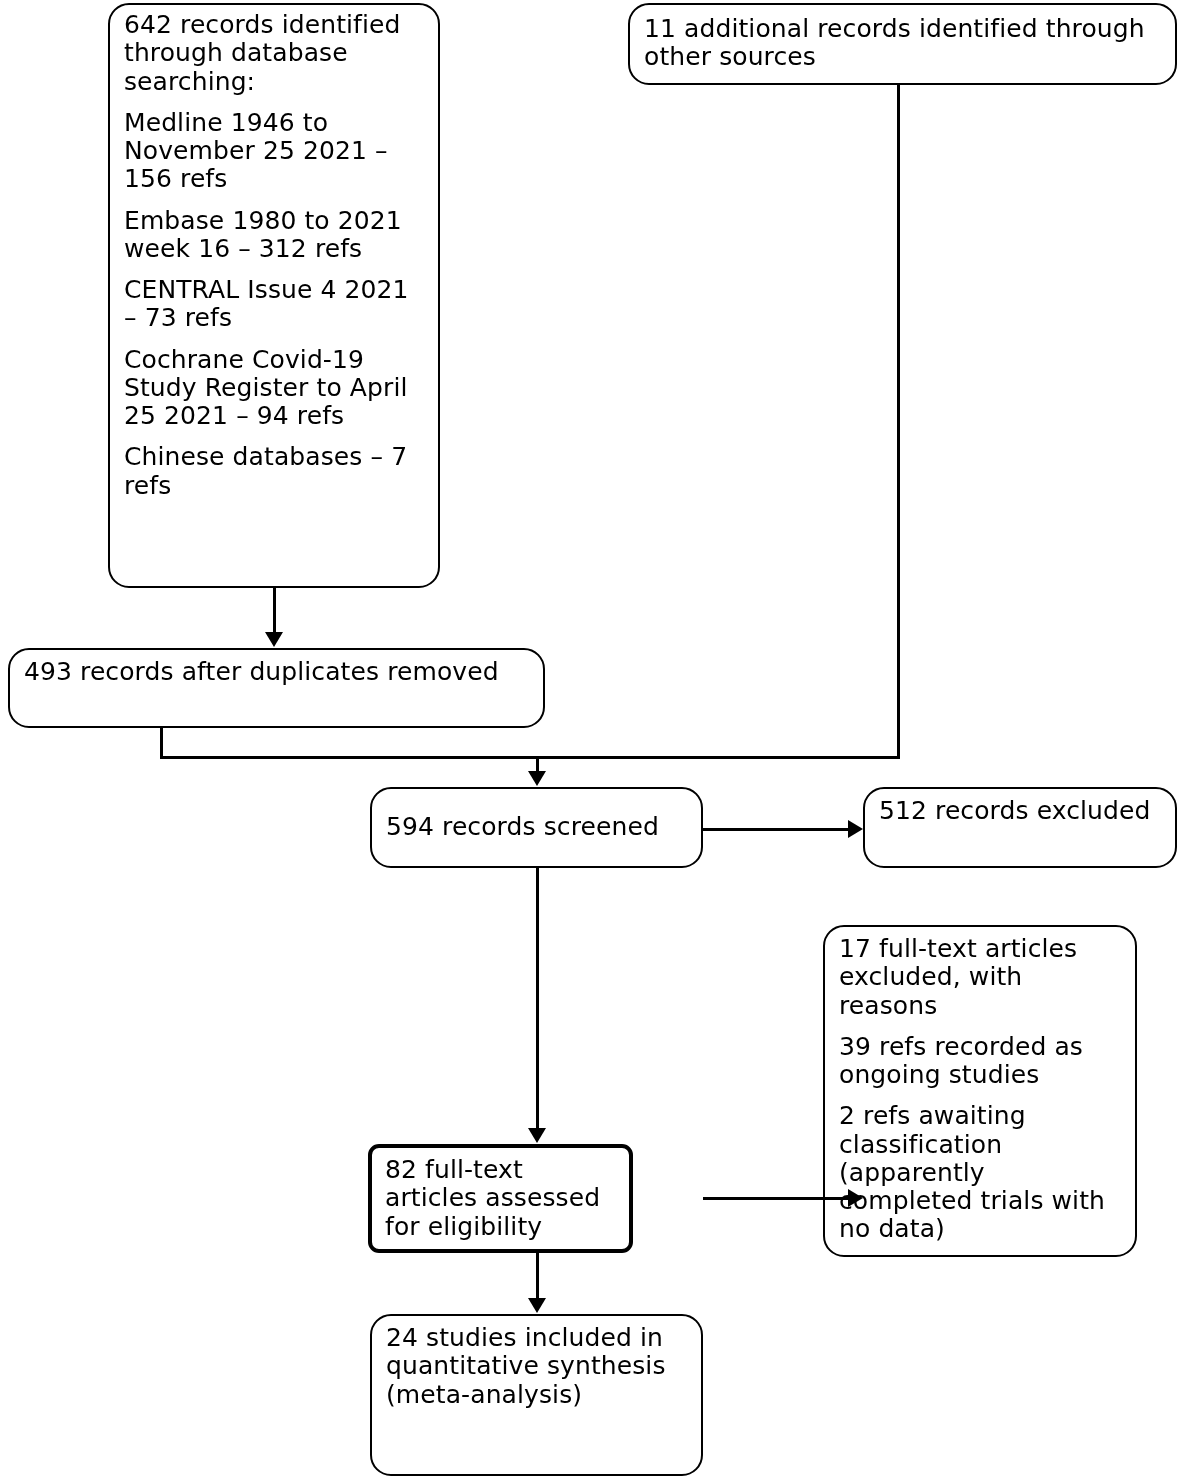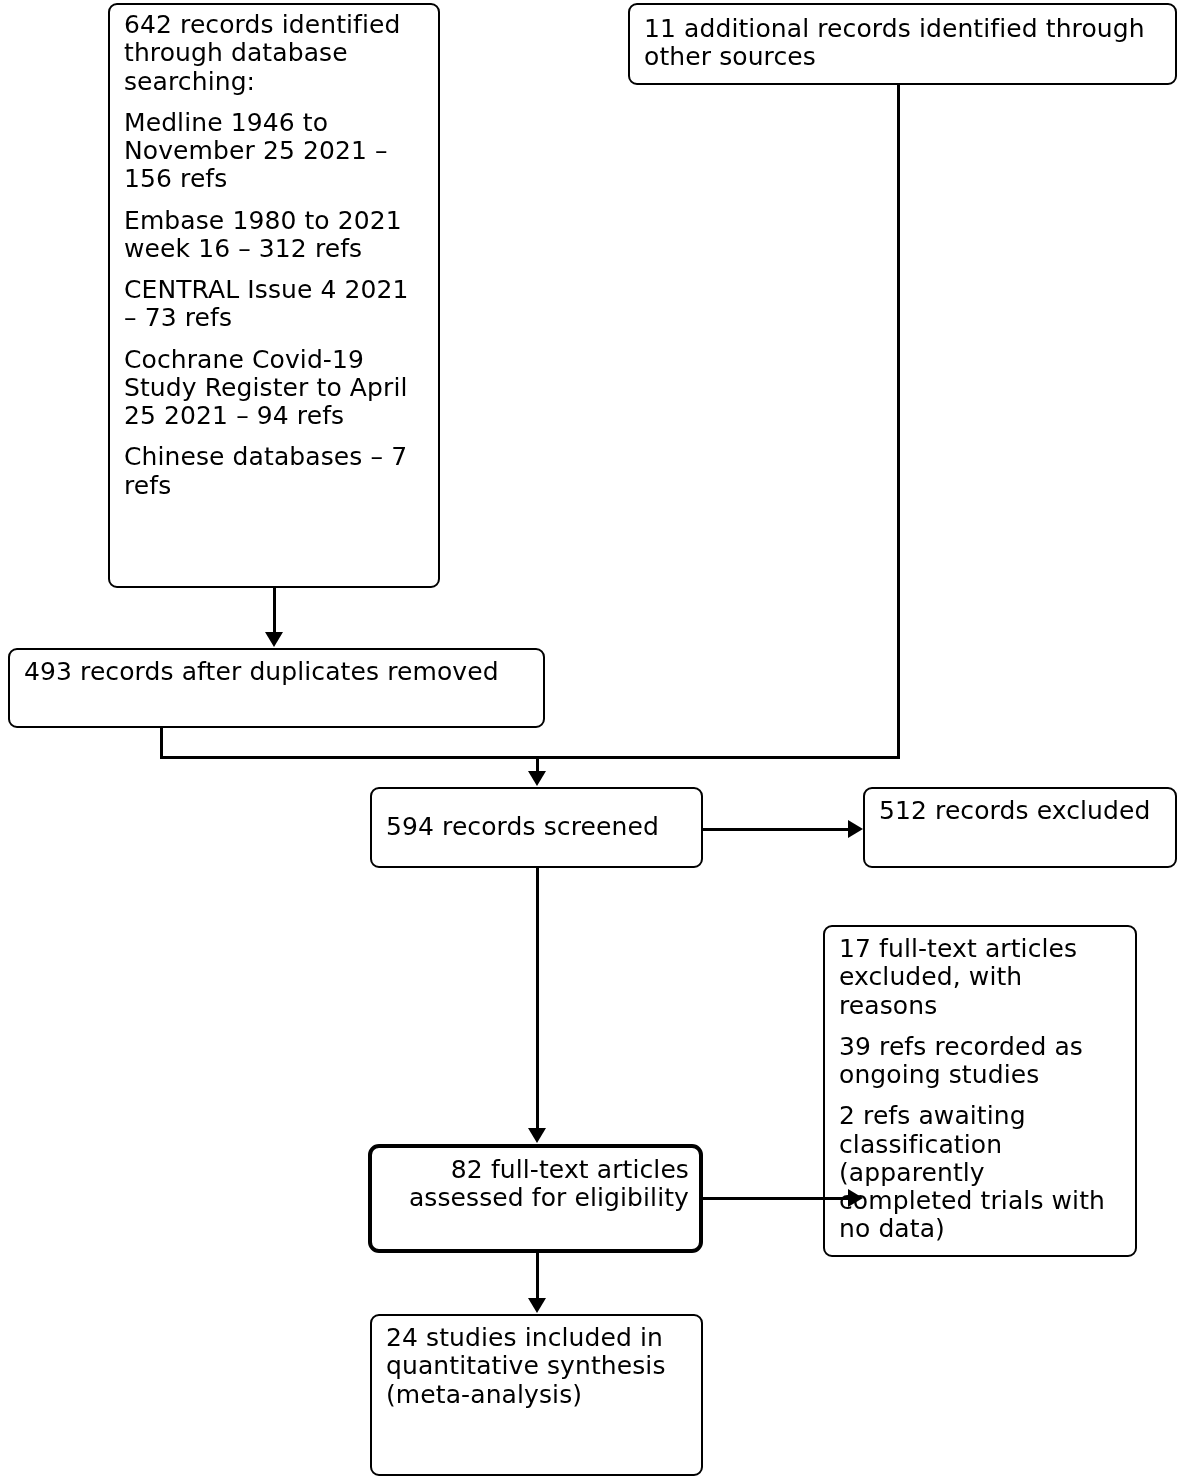--- a/index.html
+++ b/index.html
@@ -12,21 +12,21 @@
     width: 1200px;
     height: 1479px;
     background: #ffffff;
     font-family: "DejaVu Sans", sans-serif;
     overflow: hidden;
   }
   .box {
     position: absolute;
     box-sizing: border-box;
     border: 2px solid #000000;
-    border-radius: 9px;
+    border-radius: 21px;
     background: #ffffff;
     padding: 6px 10px 6px 14px;
     font-size: 25px;
     line-height: 1.13;
     color: #000000;
     letter-spacing: 0.1px;
   }
   .box.bold-border {
     border-width: 4px;
     border-radius: 11px;
@@ -90,21 +90,21 @@
   <div class="box" style="left:863px; top:787px; width:314px; height:81px; padding-top:8px;">
     <p>512 records excluded</p>
   </div>
 
   <div class="box" style="left:823px; top:925px; width:314px; height:332px; padding-top:8px;">
     <p>17 full-text articles excluded, with reasons</p>
     <p>39 refs recorded as ongoing studies</p>
     <p>2 refs awaiting classification (apparently completed trials with no data)</p>
   </div>
 
-  <div class="box bold-border" style="left:368px; top:1144px; width:335px; height:109px; padding-top:8px; padding-left:13px;text-align:right;">
+  <div class="box bold-border" style="left:368px; top:1144px; width:265px; height:109px; padding-top:8px; padding-left:13px;">
     <p>82 full-text articles assessed for eligibility</p>
   </div>
 
   <div class="box" style="left:370px; top:1314px; width:333px; height:162px; padding-top:8px;">
     <p>24 studies included in quantitative synthesis (meta-analysis)</p>
   </div>
 
   <div class="vline" style="left:273px; top:588px; height:46px;"></div>
   <div class="arrowhead-down" style="left:265px; top:632px;"></div>
 

